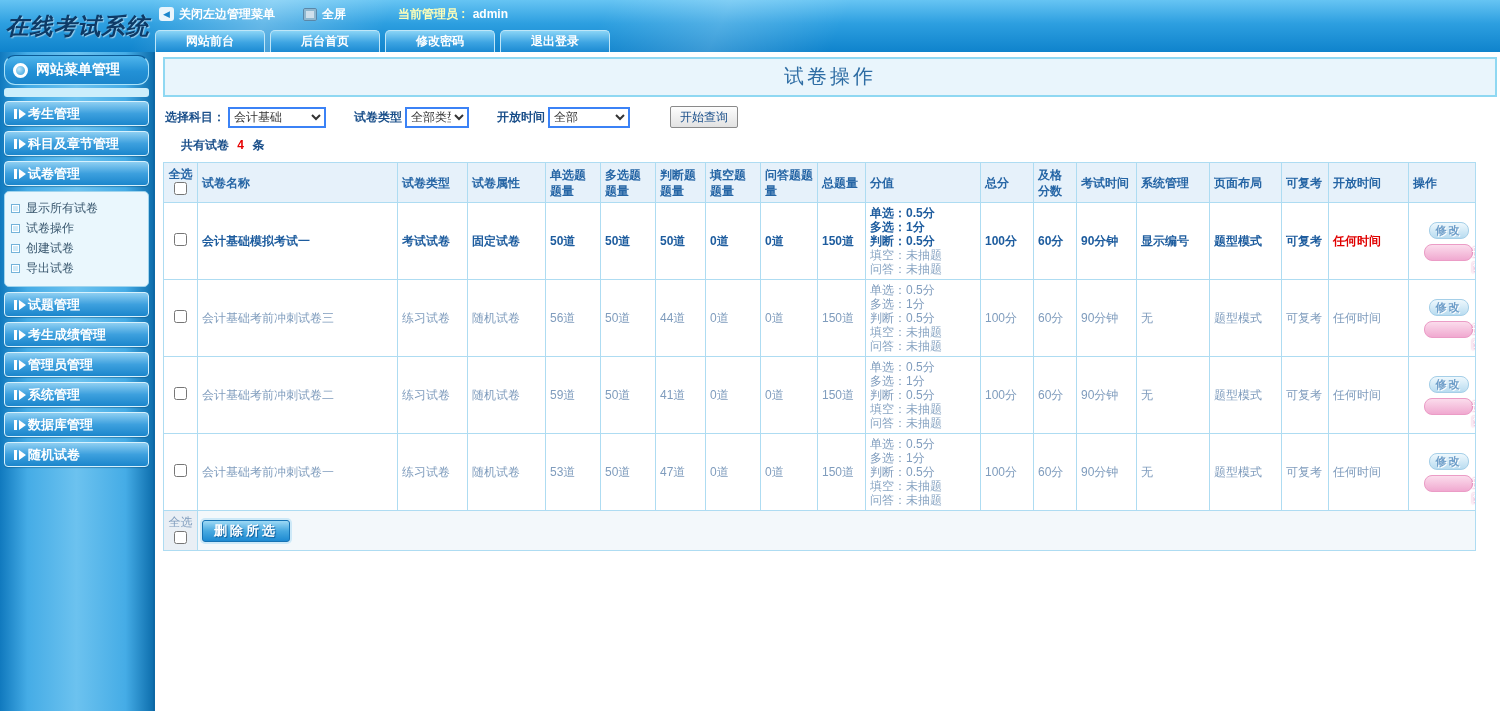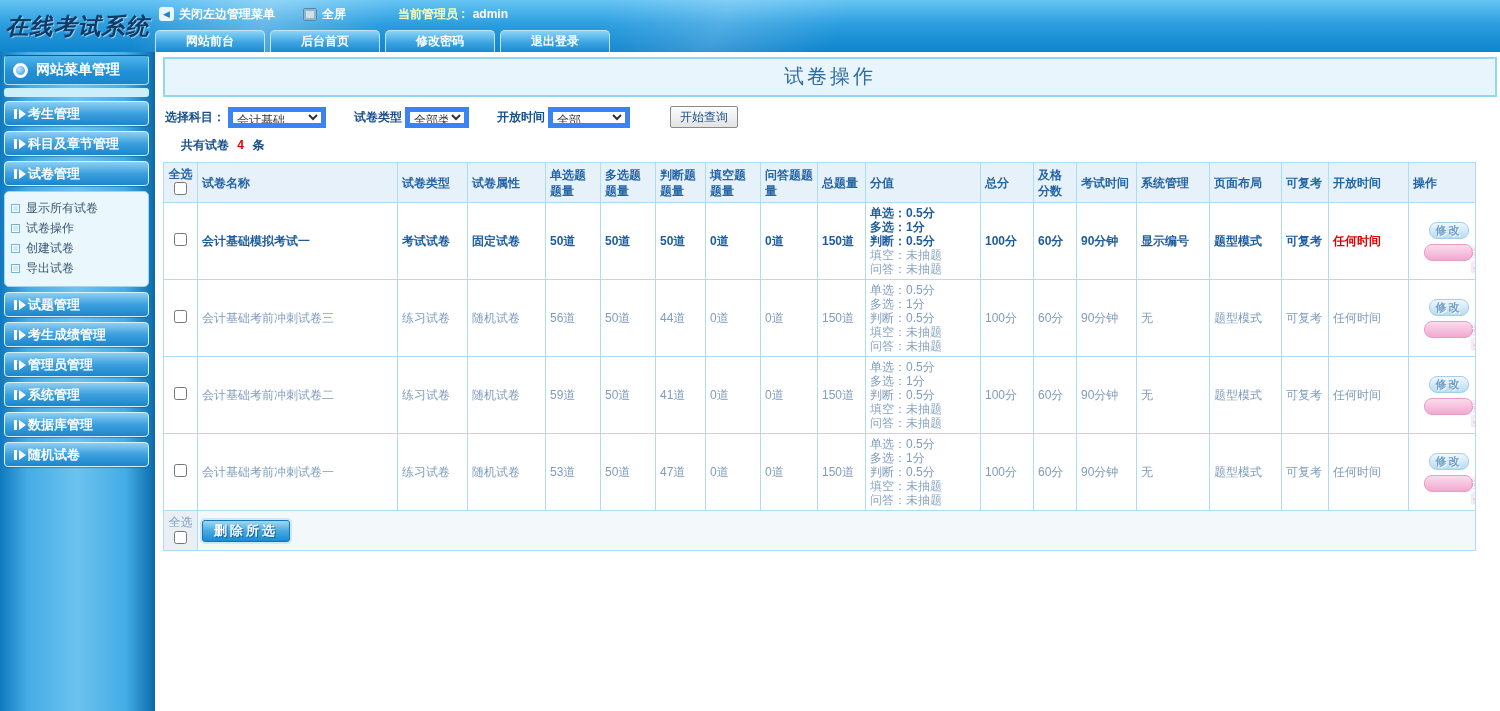--- a/index.html
+++ b/index.html
@@ -34,21 +34,21 @@
   
   .body { display:flex; height:659px; }
 
   
   .sidebar { width:155px; flex:0 0 155px; padding:3px 4px;
     background:linear-gradient(90deg,#1079be 0%,#45acе6 18%,#6cc2ef 50%,#45ace6 82%,#0e6fae 100%);
     background:linear-gradient(90deg,#1079be 0%,#45ace6 18%,#6cc2ef 50%,#45ace6 82%,#0e6fae 100%);
     border-right:2px solid #0d68a5; }
   .side-header { height:30px; margin-bottom:3px; display:flex; align-items:center; gap:8px; padding-left:8px;
     background:linear-gradient(180deg,#4fb5ec 0%,#2391d6 55%,#1b86cc 100%);
-    border:1px solid #a9e2fa; border-top-color:#0b5a96; border-radius:4px;
+    border:1px solid #a9e2fa; border-top-color:#0b5a96; border-radius:11px;
     color:#fff; font-size:14px; font-weight:bold; }
   .icon-circle { width:15px; height:15px; border:3px solid #fff; border-radius:50%;
     background:radial-gradient(circle at 35% 35%,#bfe7fa,#2d9ddd); display:inline-block; }
   .side-strip { height:9px; background:#cdeefb; border-radius:3px; margin-bottom:4px; }
   .menu-btn { height:25px; margin-bottom:5px; display:flex; align-items:center; gap:1px; padding-left:9px;
     background:linear-gradient(180deg,#8ecff2 0%,#3da0de 50%,#1b86cc 100%);
     border:1px solid #d6f1fd; border-radius:4px;
     color:#fff; font-size:13px; font-weight:bold; cursor:pointer;
     box-shadow:0 1px 1px rgba(6,72,116,.4); }
   .mi { width:13px; height:10px; position:relative; display:inline-block; }
@@ -58,21 +58,21 @@
   .submenu { background:#eaf7fd; border:1px solid #9fd4ee; border-radius:5px; margin-bottom:5px; padding:6px 0 8px 6px; }
   .submenu-item { display:flex; align-items:center; gap:6px; height:20px; font-size:12px; color:#39576e; cursor:pointer; }
   .icon-bullet { width:9px; height:9px; background:#cfe9f7; border:1px solid #74b3d9; display:inline-block;
     box-shadow:inset 0 0 0 1px #fff; }
 
   
   .content { flex:1; padding:5px 3px 0 8px; background:#fff; overflow:hidden; }
   .title-bar { border:2px solid #8fd8f2; background:#e9f5fc; text-align:center;
     color:#2e6da4; font-size:20px; letter-spacing:3px; padding:4px 0 5px; margin-bottom:9px; }
   .filters { display:flex; align-items:center; font-size:12px; color:#1a4f8a; font-weight:bold; padding-left:2px; margin-bottom:9px; }
-  .filters select { height:21px; font-size:12px; border:5px solid #3b82f6; background:#fff; color:#333; margin-left:3px; }
+  .filters select { height:21px; font-size:12px; border:2px solid #3b82f6; background:#fff; color:#333; margin-left:3px; }
   .sel-subject { width:98px; } .sel-type { width:64px; } .sel-time { width:82px; }
   .flabel { margin-left:28px; } .flabel:first-child { margin-left:0; }
   .query-btn { margin-left:40px; height:22px; padding:0 9px; font-size:12px; color:#1a4f8a;
     background:linear-gradient(180deg,#fdfdfd,#e2e2e2); border:1px solid #8a8a8a; border-radius:2px; cursor:pointer; }
   .count-row { font-size:12px; font-weight:bold; color:#1a4f8a; margin:0 0 8px 18px; }
   .count-num { color:#e60000; margin:0 5px; }
 
   table.grid { border-collapse:collapse; table-layout:fixed; width:1312px; }
   .grid th, .grid td { border:1px solid #aedcf2; font-size:12px; padding:3px 4px; vertical-align:middle; overflow:hidden; }
   .grid thead th { background:#e6f1fa; color:#2565a5; font-weight:bold; text-align:left; height:37px; line-height:16px; }

